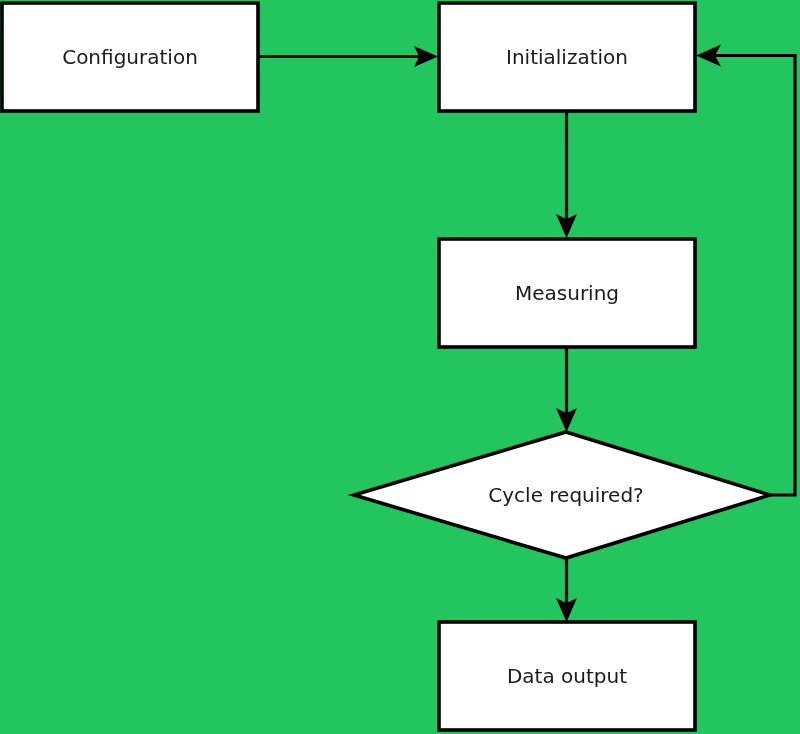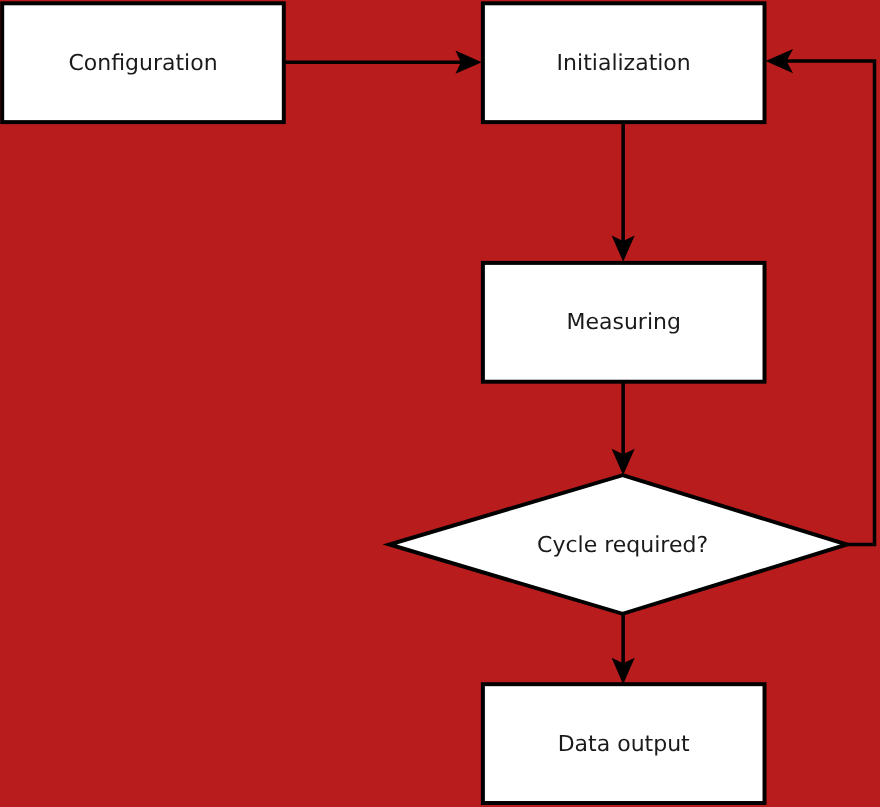--- a/index.html
+++ b/index.html
@@ -4,21 +4,21 @@
 <style>
   html, body {
     margin: 0;
     padding: 0;
     background: #ffffff;
   }
   #diagram-root {
     position: relative;
     width: 800px;
     height: 734px;
-    background: #b91c1c;
+    background: #22c55e;
     overflow: hidden;
     font-family: "DejaVu Sans", "Liberation Sans", sans-serif;
   }
   #flow-svg {
     position: absolute;
     top: 0;
     left: 0;
     width: 800px;
     height: 734px;
     display: block;

